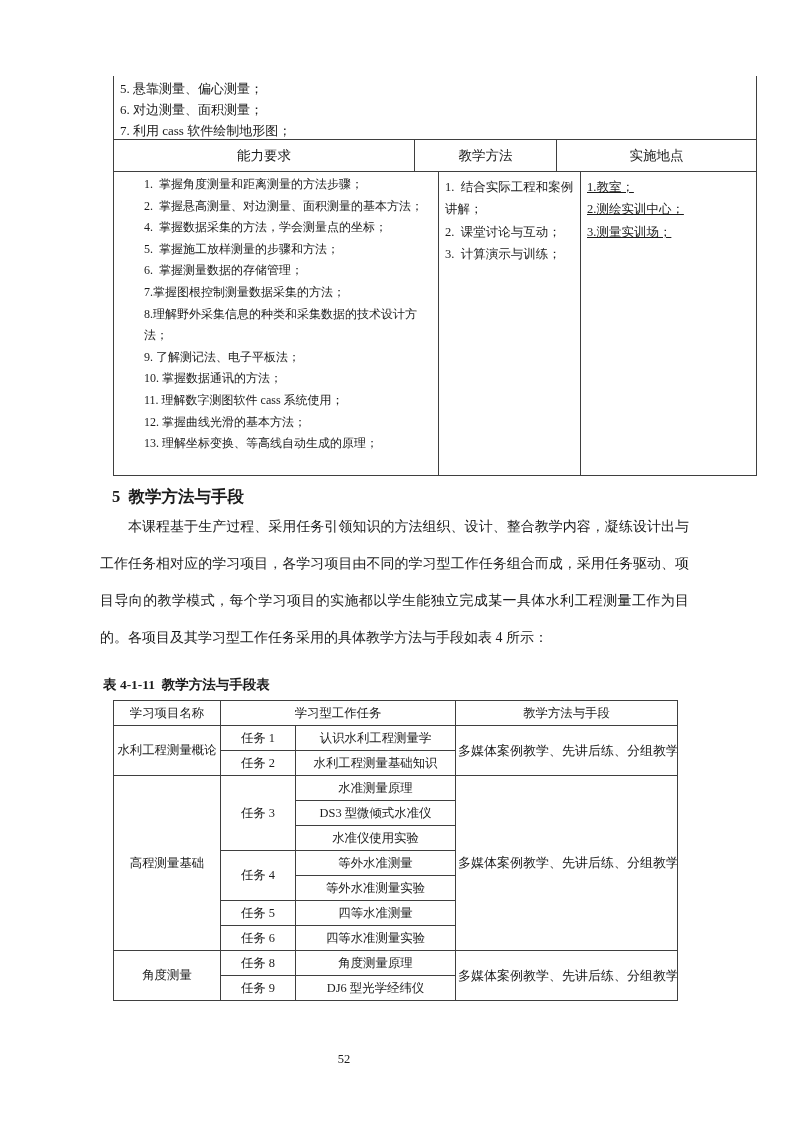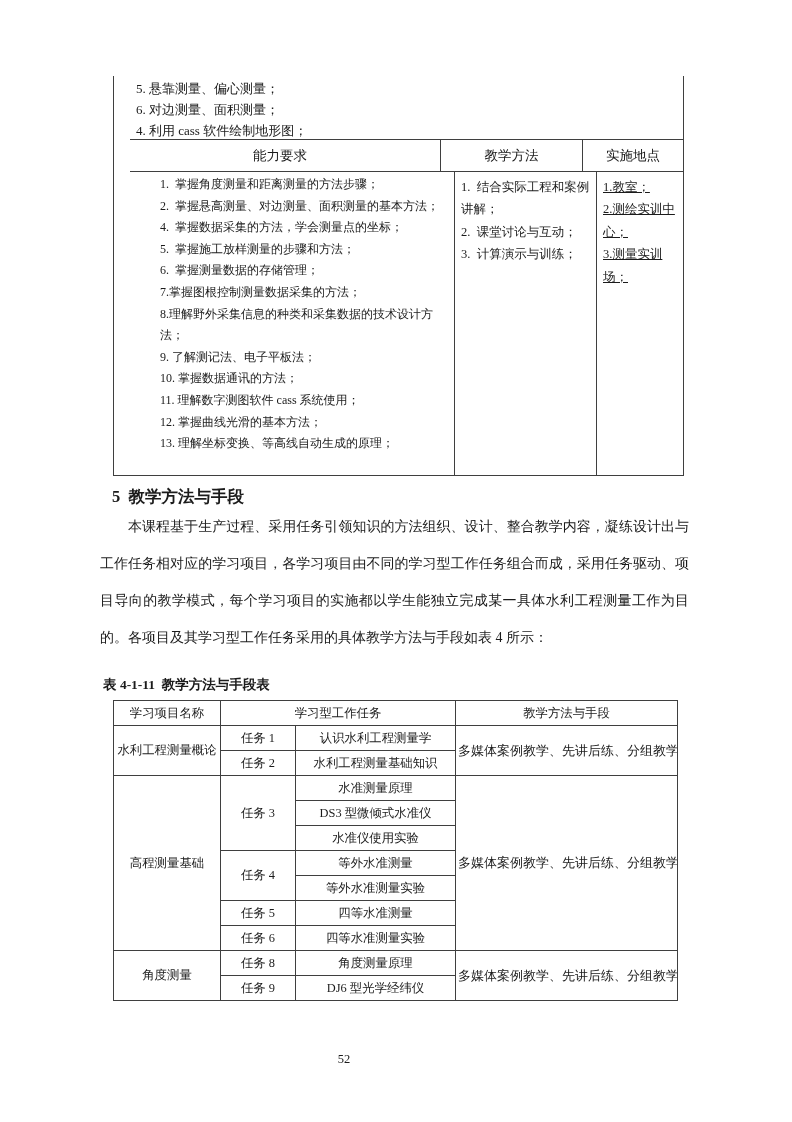--- a/index.html
+++ b/index.html
@@ -4,31 +4,30 @@
 <style>
   * { box-sizing: border-box; margin: 0; padding: 0; }
   html, body { background: #ffffff; }
   .page {
     position: relative; width: 792px; height: 1122px; background: #ffffff;
     font-family: "Liberation Serif", "DejaVu Serif", serif; color: #1b1b1b;
     overflow: hidden;
   }
   
   .t1 {
-    position: absolute; left: 113px; top: 76px; width: 571px;
+    position: absolute; left: 113px; top: 76px; width: 644px;
     border-left: 1px solid #3f3f3f; border-right: 1px solid #3f3f3f;
     border-bottom: 1px solid #3f3f3f;
-    padding-left: 16px;
   }
   .t1-cont { height: 64px; border-bottom: 1px solid #3f3f3f; padding: 2px 4px 0 6px;
     font-size: 13px; line-height: 21px; }
   .t1-head { display: flex; height: 32px; border-bottom: 1px solid #3f3f3f; }
   .t1-head > div { line-height: 31px; text-align: center; font-size: 13.5px; }
   .t1-head .h1 { width: 300px; }
-  .t1-head .h2 { width: 142px; border-left: 1px solid #3f3f3f; margin-left: 10px; }
+  .t1-head .h2 { width: 142px; border-left: 1px solid #3f3f3f; }
   .t1-head .h3 { flex: 1; border-left: 1px solid #3f3f3f; }
   .t1-body { display: flex; height: 303px; overflow: hidden; }
   .t1-body .c1 { width: 300px; padding: 2px 4px 0 6px; font-size: 12px; line-height: 21.6px; margin-left: 24px; }
   .t1-body .c2 { width: 142px; border-left: 1px solid #3f3f3f; padding: 4px 4px 0 6px;
     font-size: 12.5px; line-height: 22.4px; }
   .t1-body .c3 { flex: 1; border-left: 1px solid #3f3f3f; padding: 4px 4px 0 6px;
     font-size: 12.5px; line-height: 22.4px; text-decoration: underline; }
   .line { white-space: pre-wrap; }
   
   .heading { position: absolute; left: 112px; top: 486px; font-size: 16.5px;
@@ -49,21 +48,21 @@
 </style>
 </head>
 <body>
 
 <div class="page">
 
   <div class="t1">
     <div class="t1-cont">
       <div class="line">5. 悬靠测量、偏心测量；</div>
       <div class="line">6. 对边测量、面积测量；</div>
-      <div class="line">4. 利用 cass 软件绘制地形图；</div>
+      <div class="line">7. 利用 cass 软件绘制地形图；</div>
     </div>
     <div class="t1-head">
       <div class="h1">能力要求</div>
       <div class="h2">教学方法</div>
       <div class="h3">实施地点</div>
     </div>
     <div class="t1-body">
       <div class="c1">
         <div class="line">1.  掌握角度测量和距离测量的方法步骤；</div>
         <div class="line">2.  掌握悬高测量、对边测量、面积测量的基本方法；</div>

